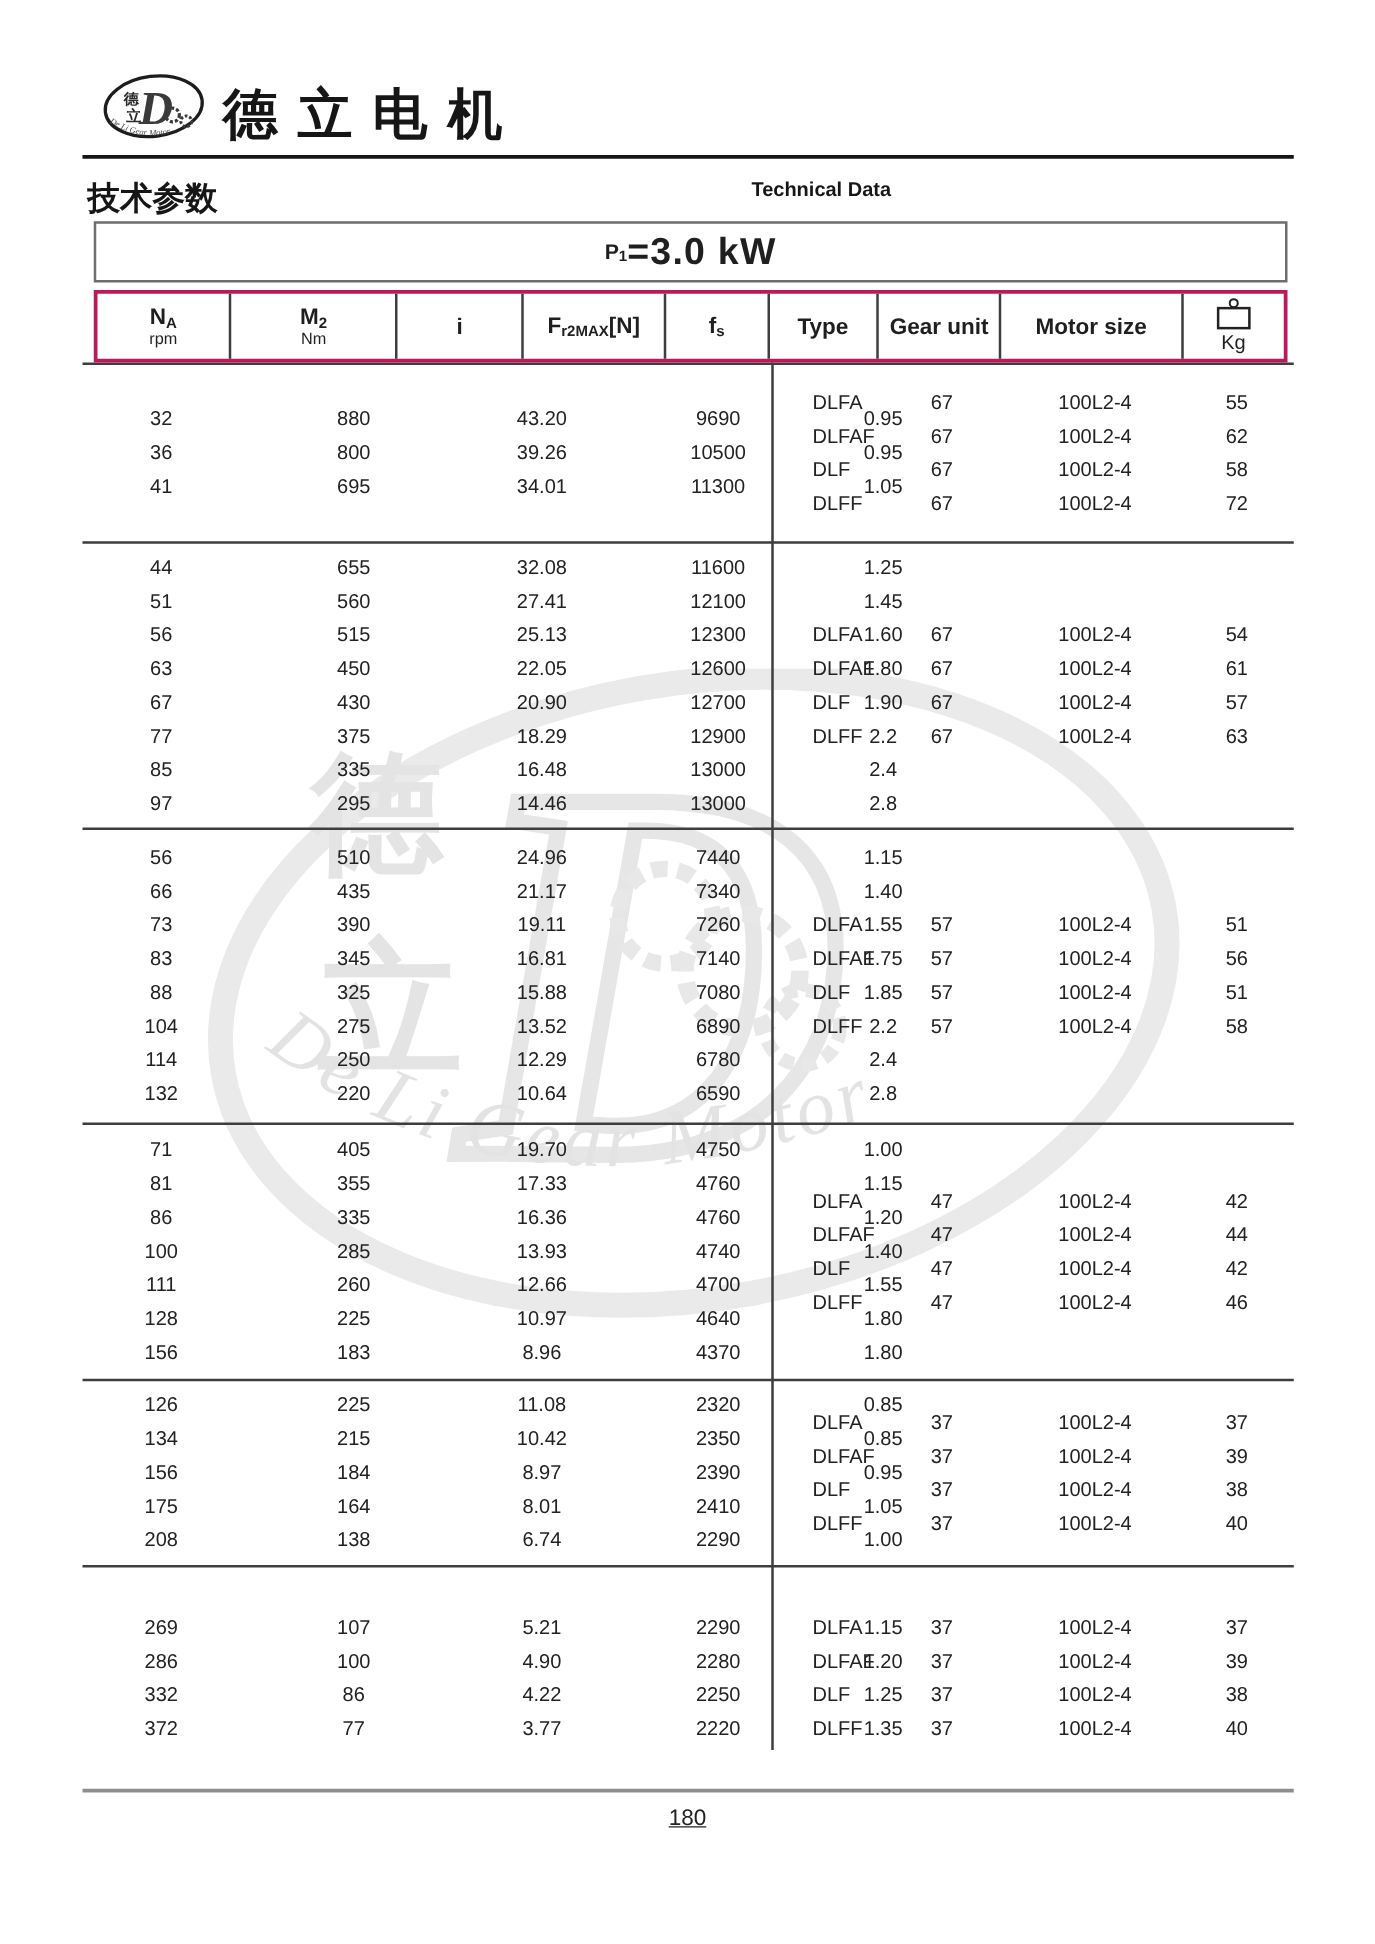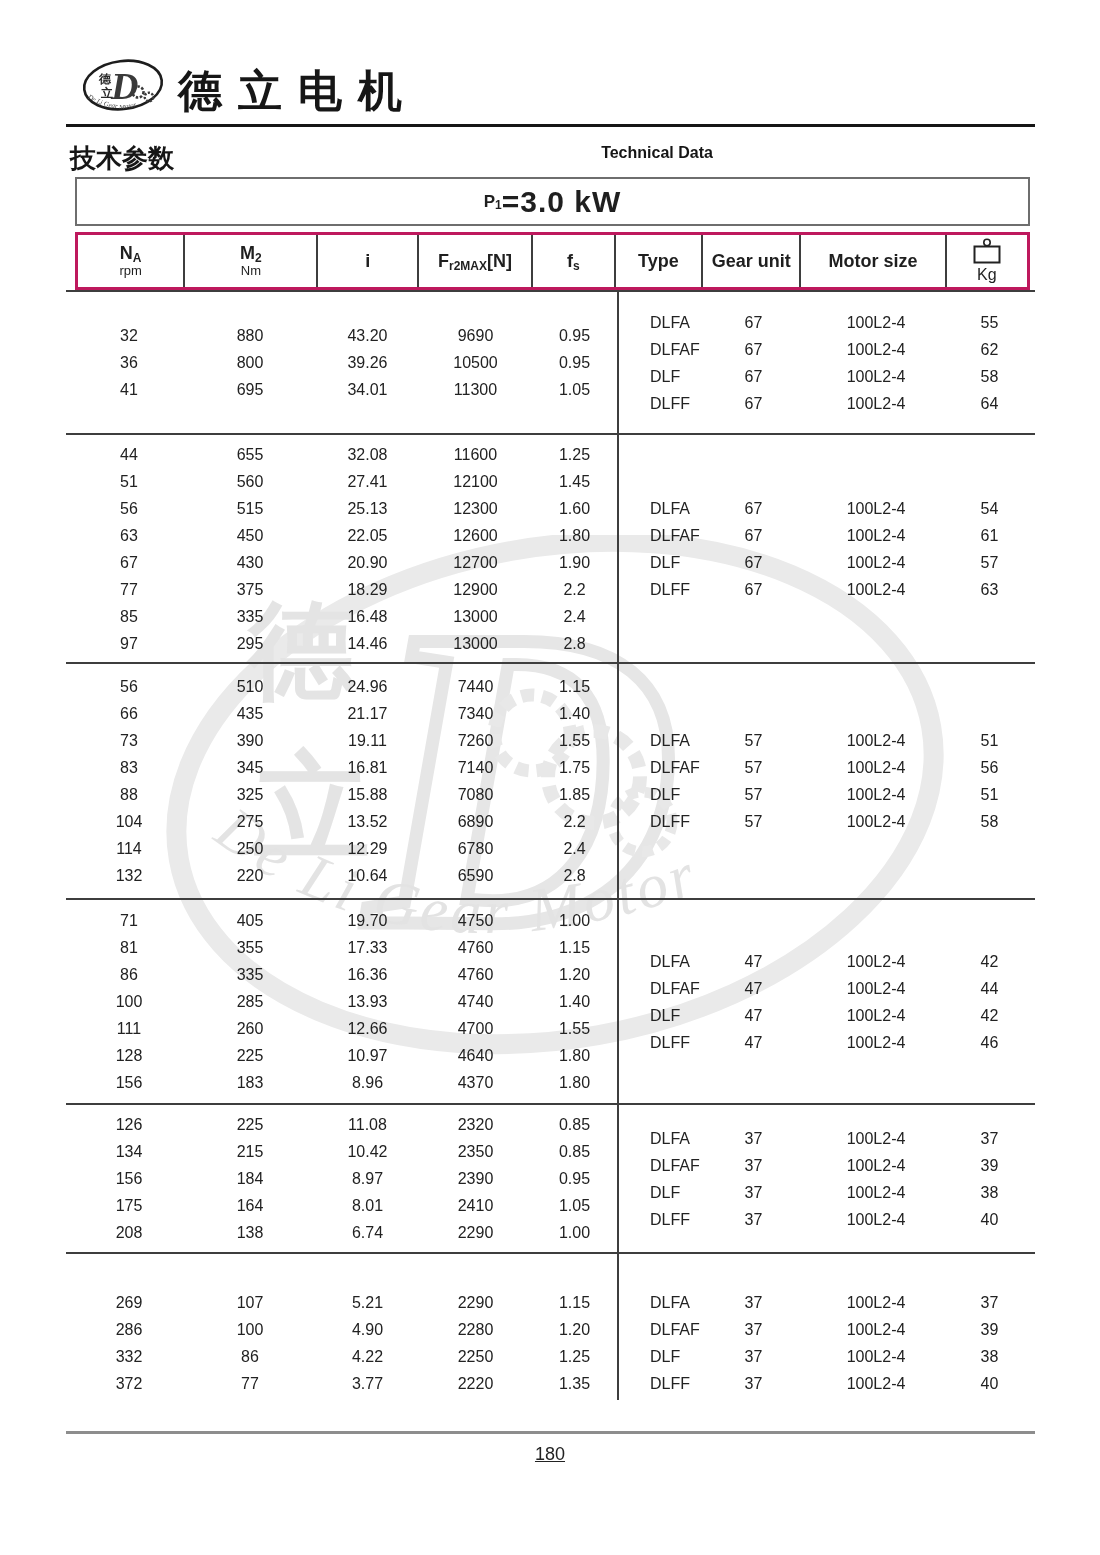--- a/index.html
+++ b/index.html
@@ -40,21 +40,21 @@
   .kg-cell { justify-content:center; }
   .kg-icon { display:block; margin-bottom:1px; }
   .kg-label { font-size:16px; }
   
   .tbody { position:absolute; left:66px; top:290px; width:969px; z-index:1; }
   .col-divider { position:absolute; left:551px; top:0; width:2px; height:1110px; background:#3e3e3e; }
   .block { box-sizing:border-box; width:969px; display:flex; border-top:2px solid #3e3e3e; }
   .block:first-child { border-top:none; }
   .rows { width:541px; margin-left:9px; display:flex; flex-direction:column; justify-content:center; }
   .variants { width:414px; display:flex; flex-direction:column; justify-content:center; }
-  .row { display:grid; grid-template-columns:108px 134px 101px 115px 83px; height:27px; line-height:27px; }
+  .row { display:grid; grid-template-columns:108px 134px 101px 115px 83px; height:27px; line-height:27px;gap:33px; }
   .vrow { display:grid; grid-template-columns:88px 99px 146px 81px; height:27px; line-height:27px; }
   .c, .v { text-align:center; font-size:16px; color:#222; }
   .v-type { text-align:left; padding-left:34px; box-sizing:border-box; }
   
   .footer-rule { position:absolute; left:66px; top:1431px; width:969px; height:3px; background:#8d8d8d; }
   .page-number { position:absolute; left:0; top:1444px; width:1100px; text-align:center; font-size:18px; color:#222;text-decoration:underline; }
   
   .watermark { position:absolute; left:150px; top:535px; z-index:0; }
 </style>
 </head>
@@ -179,21 +179,21 @@
           <div class="vrow">
     <span class="v v-type">DLF</span>
     <span class="v">67</span>
     <span class="v">100L2-4</span>
     <span class="v">58</span>
   </div>
           <div class="vrow">
     <span class="v v-type">DLFF</span>
     <span class="v">67</span>
     <span class="v">100L2-4</span>
-    <span class="v">64</span>
+    <span class="v">72</span>
   </div>
         </div>
   </section>
       <section class="block" style="height: 229px;">
     <div class="rows">
           <div class="row">
     <span class="c">44</span>
     <span class="c">655</span>
     <span class="c">32.08</span>
     <span class="c">11600</span>

